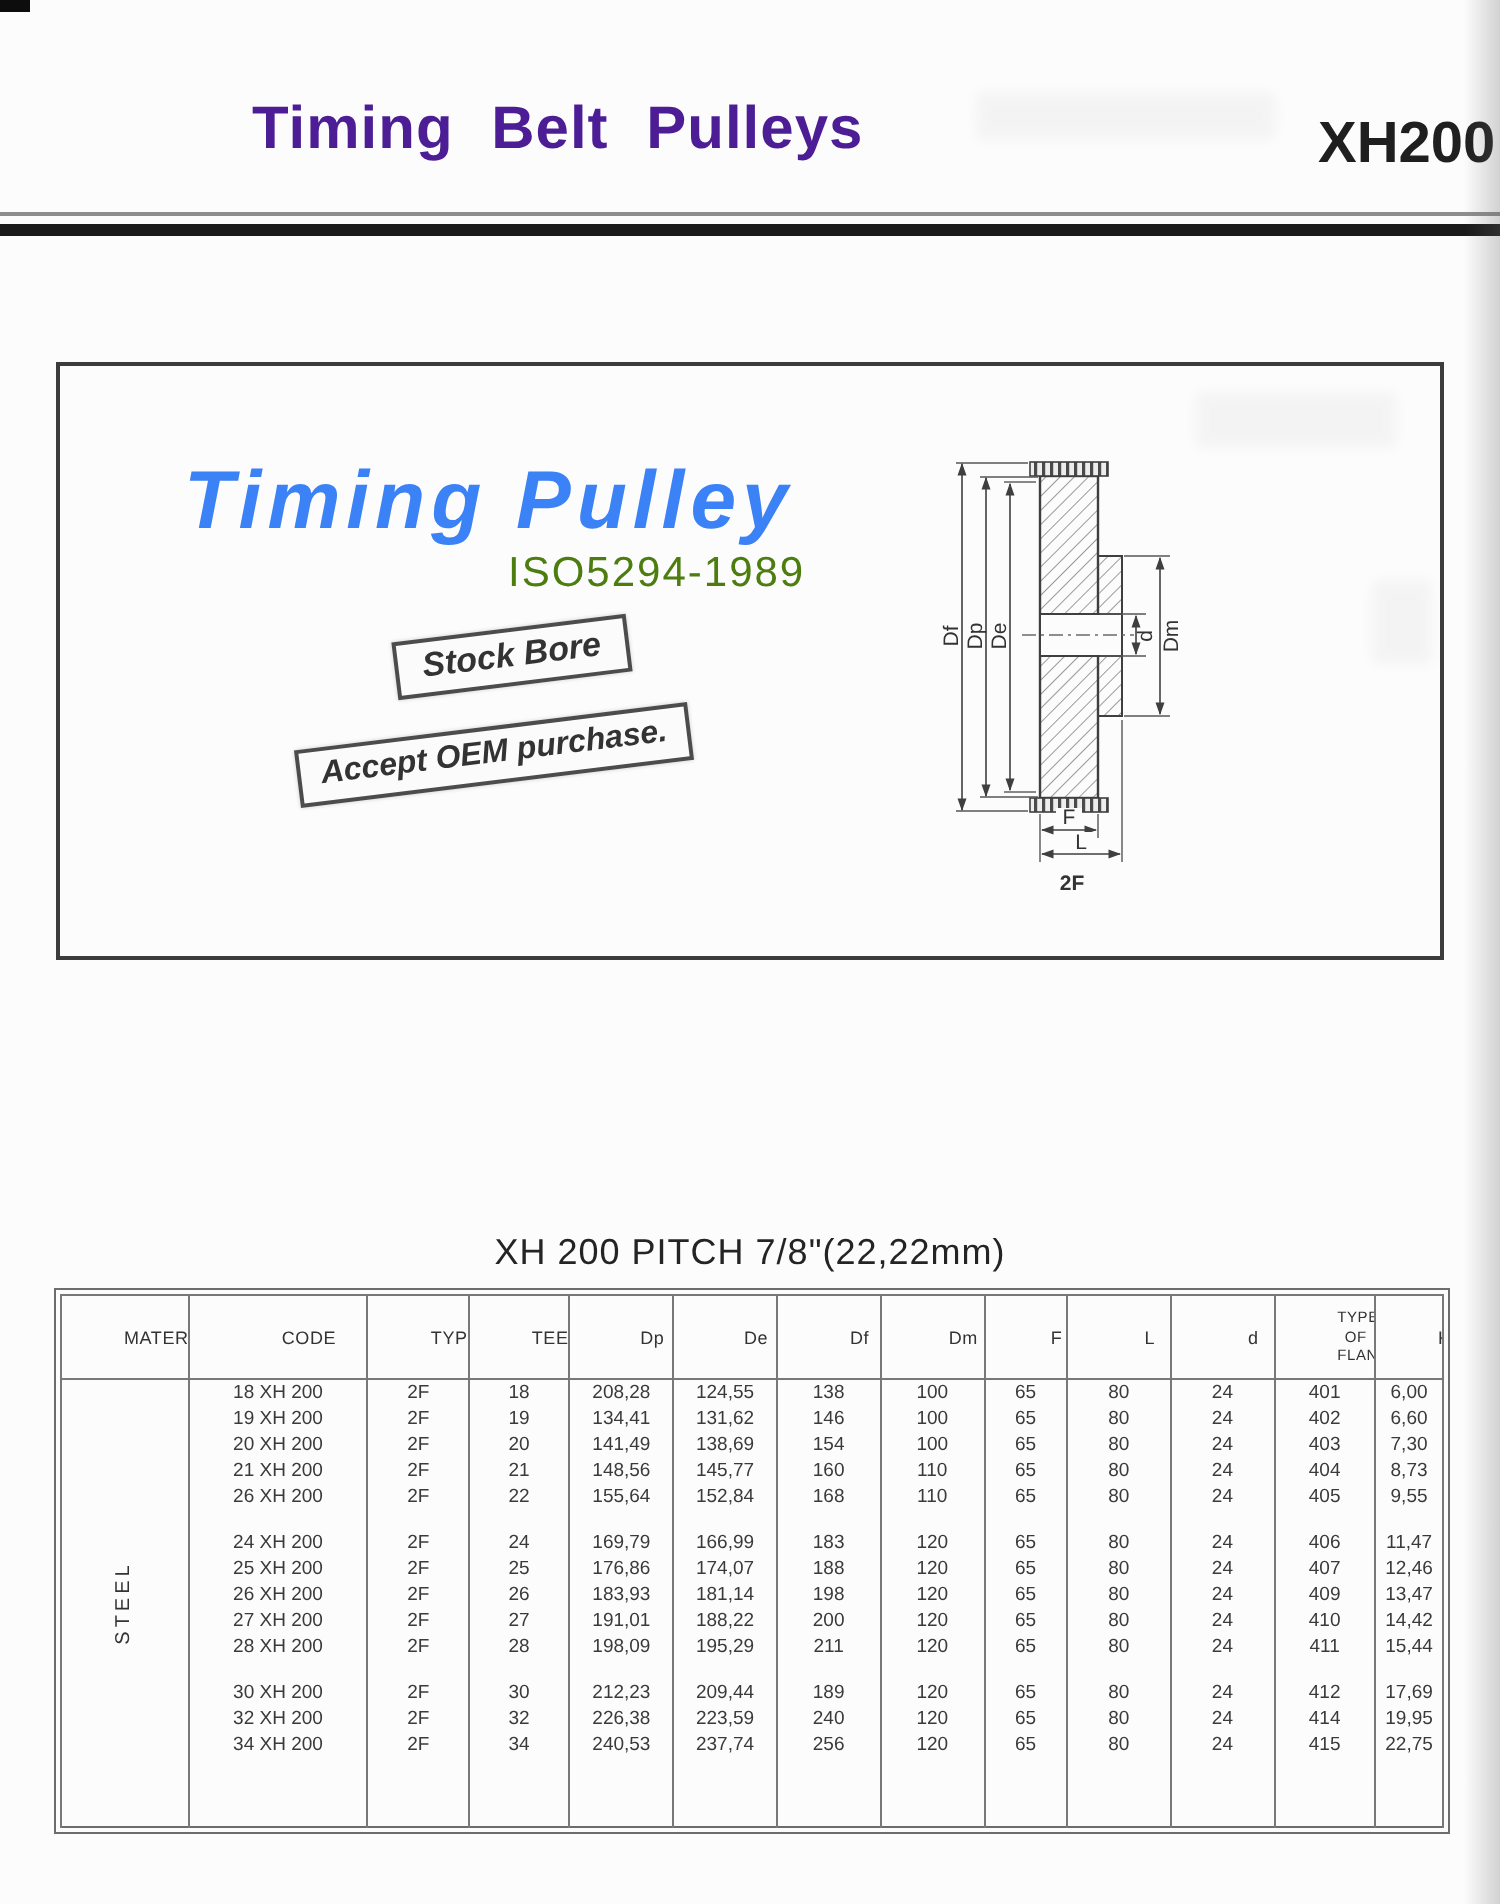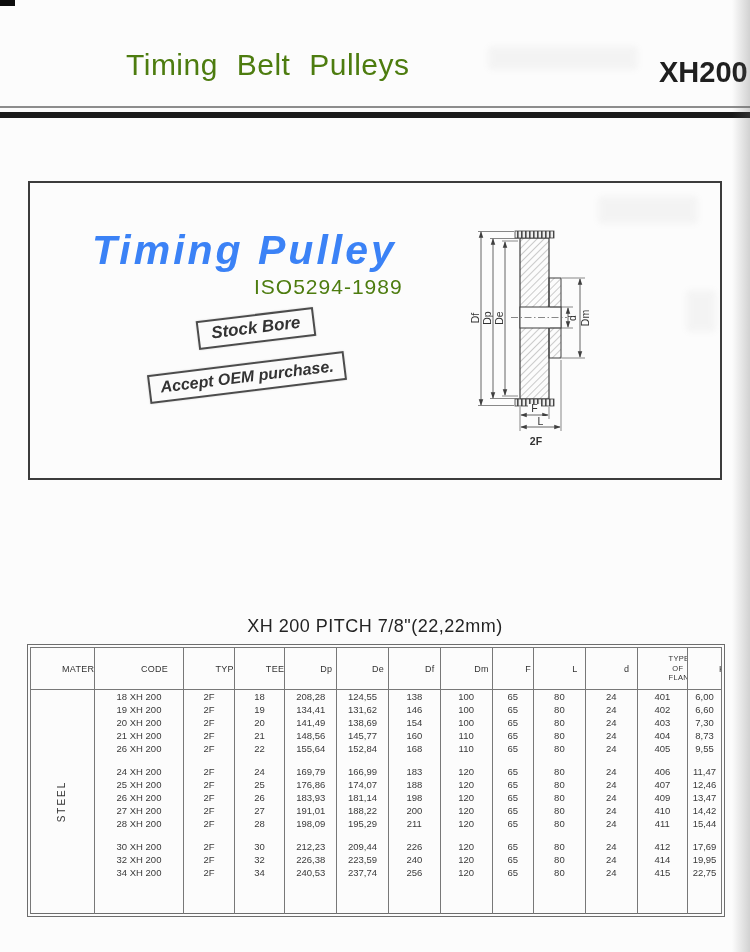--- a/index.html
+++ b/index.html
@@ -8,22 +8,22 @@
     background:#fcfcfc;overflow:hidden;
     font-family:"Liberation Sans","DejaVu Sans",sans-serif;
     color:#333;
   }
   .edge-right{position:absolute;top:0;right:0;width:18px;height:100%;
     background:linear-gradient(to right,rgba(100,100,100,0),rgba(100,100,100,.28));}
   .corner-mark{position:absolute;left:0;top:0;width:15px;height:6px;background:#0d0d0d;}
   .ghost{position:absolute;background:#8f8f8f;opacity:.07;filter:blur(3px);border-radius:4px;}
 
   
-  .page-title{position:absolute;left:126px;top:48px;font-size:30px;font-weight:normal;
-    color:#4d7c0f;letter-spacing:.5px;word-spacing:10px;}
+  .page-title{position:absolute;left:126px;top:48px;font-size:30px;font-weight:bold;
+    color:#4c1d95;letter-spacing:.5px;word-spacing:10px;}
   .model-code{position:absolute;left:659px;top:56px;font-size:29px;font-weight:bold;color:#1f1f1f;}
   .rule-thin{position:absolute;left:0;top:106px;width:750px;height:2px;background:#8d8d8d;}
   .rule-thick{position:absolute;left:0;top:112px;width:750px;height:6px;background:#1a1a1a;}
 
   
   .intro-box{position:absolute;left:28px;top:181px;width:690px;height:295px;
     border:2px solid #3c3c3c;background:transparent;}
   .product-title{position:absolute;left:62px;top:44px;font-size:41px;font-weight:bold;
     font-style:italic;letter-spacing:3px;color:#3b82f6;}
   .standard{position:absolute;left:224px;top:92px;font-size:21px;color:#4d7c0f;letter-spacing:1px;}
@@ -341,21 +341,21 @@
             <td></td>
             <td></td>
             <td></td>
           </tr>
           <tr>
             <td>30 XH 200</td>
             <td>2F</td>
             <td>30</td>
             <td>212,23</td>
             <td>209,44</td>
-            <td>226</td>
+            <td>189</td>
             <td>120</td>
             <td>65</td>
             <td>80</td>
             <td>24</td>
             <td>412</td>
             <td>17,69</td>
           </tr>
           <tr>
             <td>32 XH 200</td>
             <td>2F</td>

